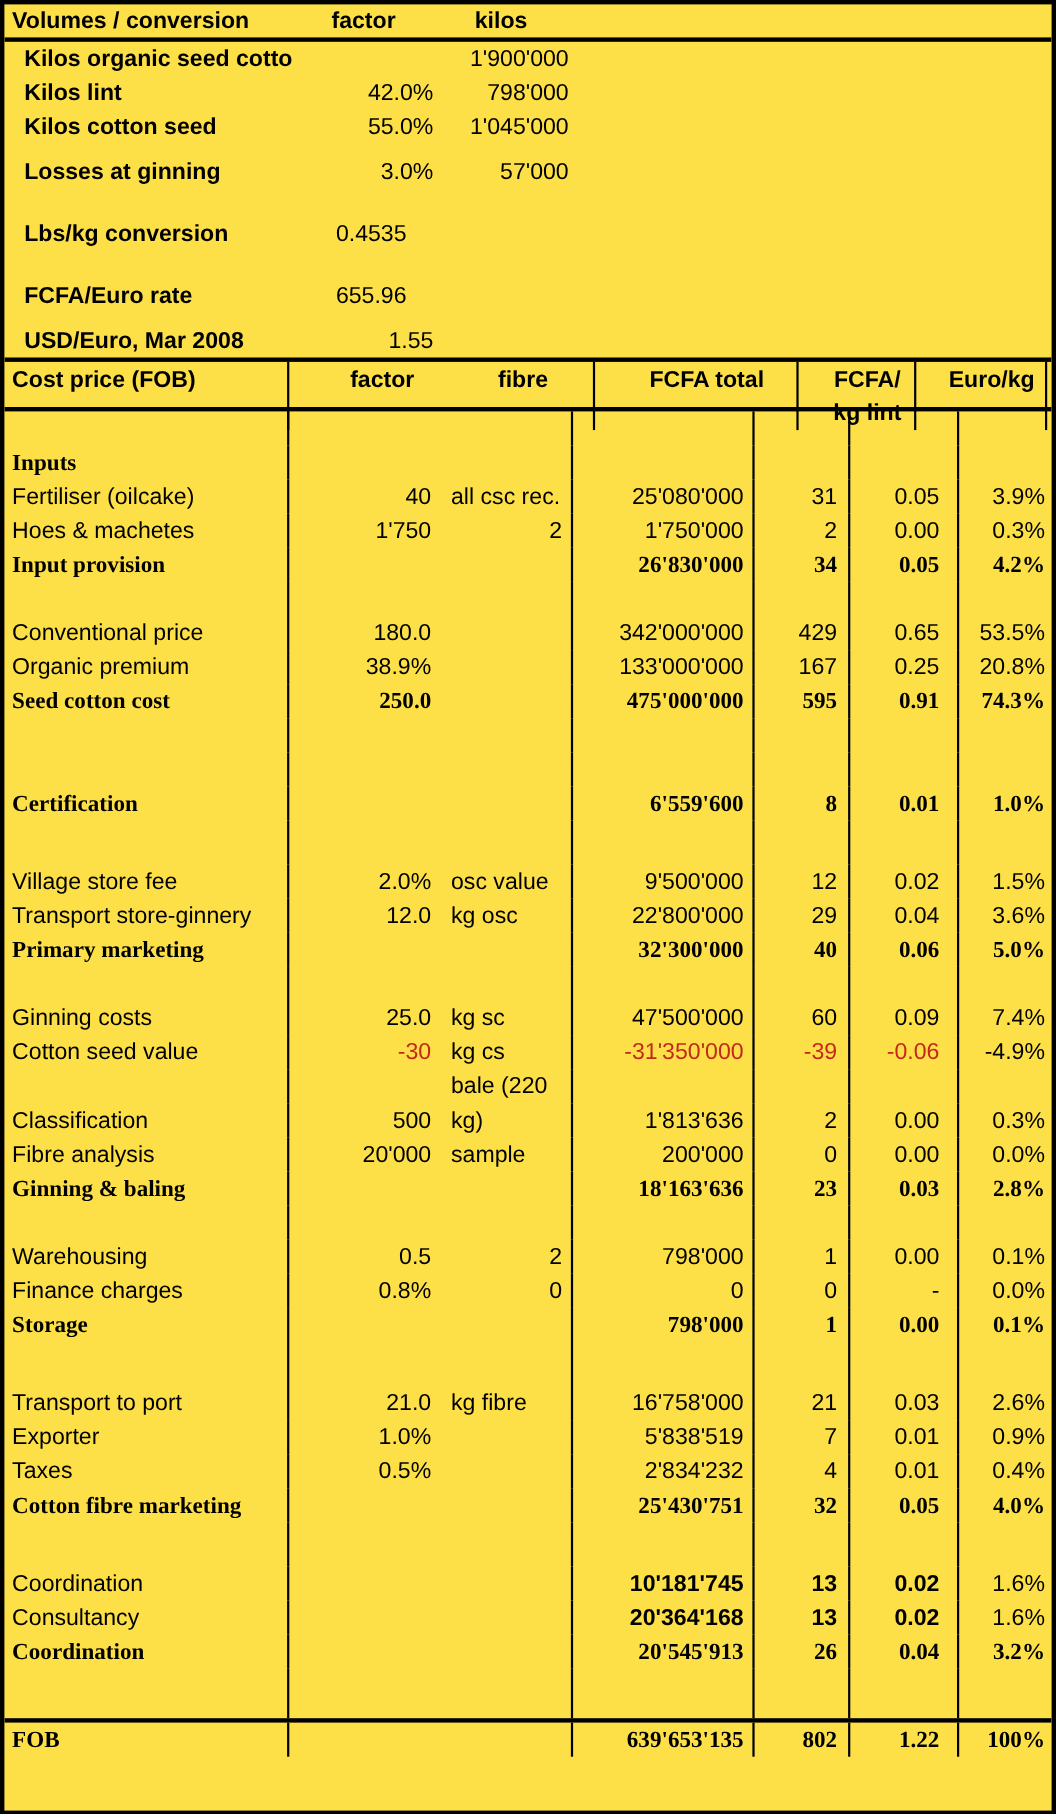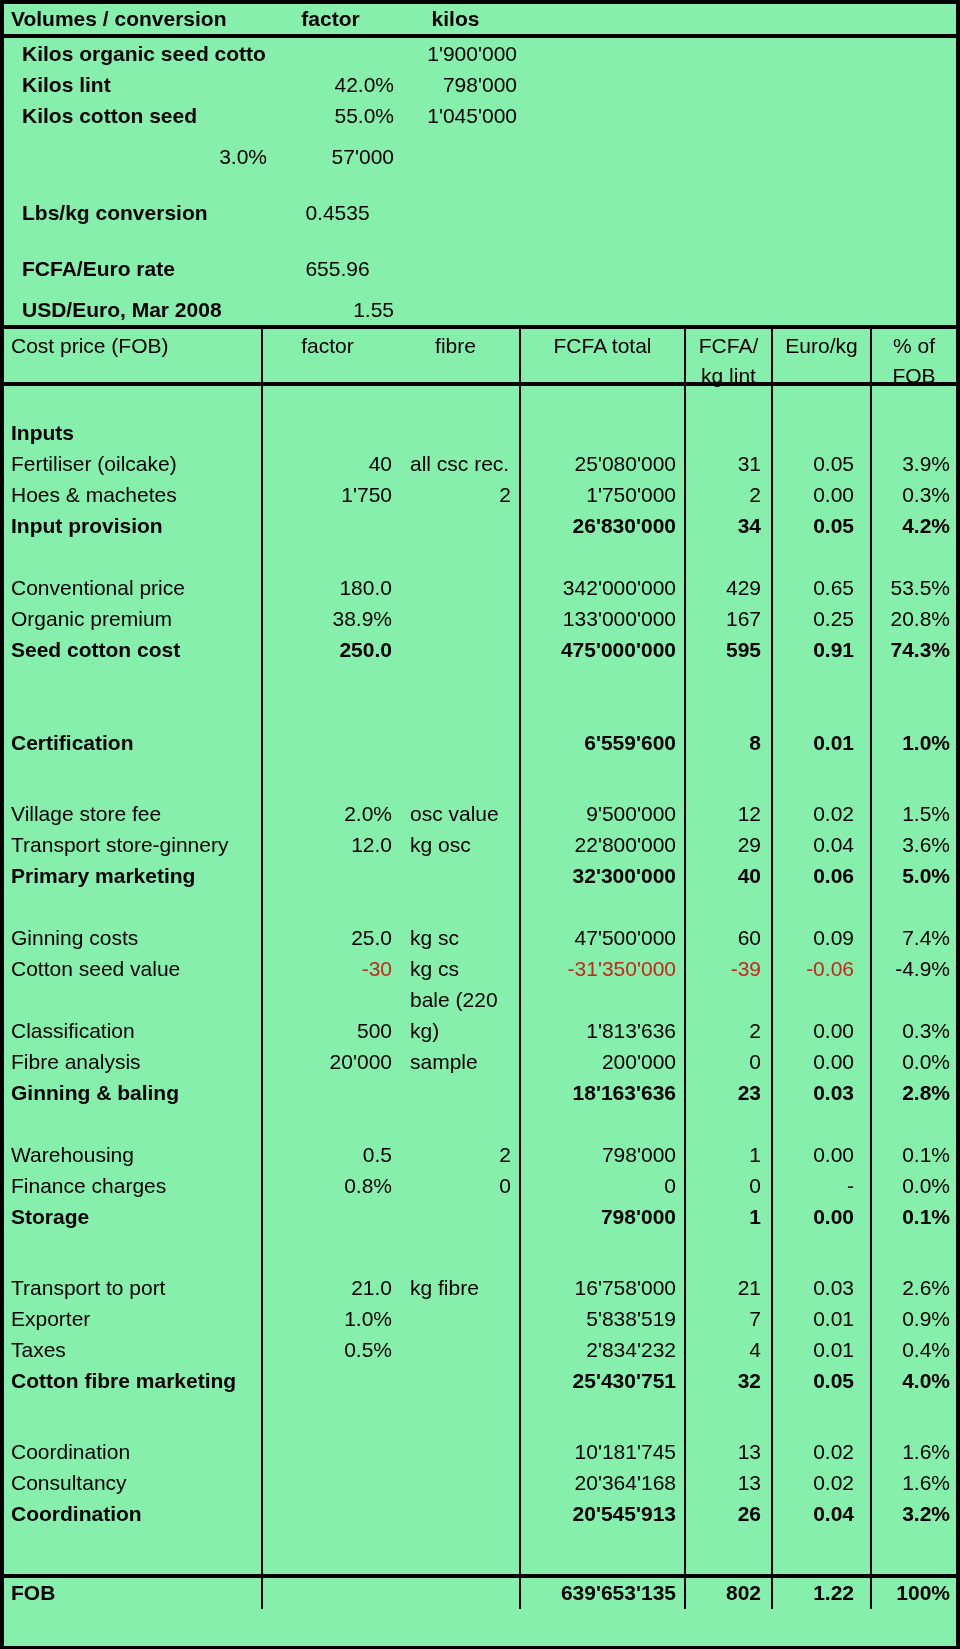--- a/index.html
+++ b/index.html
@@ -1,20 +1,20 @@
 <!DOCTYPE html>
 <html><head>
 <meta charset="utf-8">
 <style>
   :root{ --border:#000; --red:#c4281c; }
   *{ box-sizing:border-box; margin:0; padding:0; }
   html,body{ background:#e8e8e8; }
   body{ width:960px; font-family:"Liberation Sans", sans-serif; }
   .sheet{
-    width:960px; height:1650px; background:#86efac; color:#000;
+    width:960px; height:1650px; background:#fde047; color:#000;
     border:4px solid var(--border); font-size:21px; overflow:hidden;
   }
   
   .top-header{
     display:grid; grid-template-columns:263px 127px 123px 1fr;
     height:34px; line-height:29px; border-bottom:4px solid var(--border);
     font-weight:700;
   }
   .t-title{ padding-left:7px; }
   .t-factor-h,.t-kilos-h{ text-align:center; }
@@ -22,49 +22,49 @@
   .trow.half-blank{ height:10px; }
   .trow.blank{ height:25px; }
   .t-label{ padding-left:18px; white-space:nowrap;font-weight:bold; }
   .t-factor{ text-align:right; }
   .t-factor.left{ text-align:center; padding-left:14px; }
   .t-kilos{ text-align:right; }
   
   .main-table{ border-top:4px solid var(--border); }
   .main-header{
     display:grid; grid-template-columns:259px 258px 165px 87px 99px 84px;
-    height:57px; border-bottom:4px solid var(--border);
-    font-weight:400; line-height:30px;
+    height:45px; border-bottom:4px solid var(--border);
+    font-weight:700; line-height:30px;gap:20px;
   }
   .mh{ border-right:2px solid var(--border); text-align:center; padding-top:2px; }
   .mh:last-child{ border-right:none; }
   .mh-title{ text-align:left; padding-left:7px; }
   .mh-group{ display:flex; }
   .mh-factor{ width:129px; text-align:center; }
   .mh-units{ flex:1; text-align:center; }
   .mrow{
     display:grid; grid-template-columns:259px 258px 165px 87px 99px 84px;
     height:31px; line-height:31px;
   }
   .mrow.blank{ height:31px; }
   .mrow.blank-tall{ height:40px; }
   .mrow.blank-xtall{ height:45px; }
-  .mrow.bold, .fob-row.bold{ font-weight:700; }
+  .mrow.bold, .fob-row.bold{ font-weight:700;font-family:Liberation Serif, serif; }
   .cell{ overflow:hidden; white-space:nowrap; }
   .m-label{ padding-left:7px; border-right:2px solid var(--border); }
   .m-group{ display:flex; border-right:2px solid var(--border); }
   .m-factor{ width:129px; flex:none; text-align:right; }
   .m-units{ flex:1; padding-left:18px; text-align:left; }
   .m-units.num{ padding-left:0; padding-right:8px; text-align:right; }
   .m-fcfa{ text-align:right; padding-right:8px; border-right:2px solid var(--border); }
   .m-kg{ text-align:right; padding-right:10px; border-right:2px solid var(--border); }
   .m-euro{ text-align:right; padding-right:16px; border-right:2px solid var(--border); }
   .m-pct{ text-align:right; padding-right:6px; }
   .red{ color:var(--red); }
-  .vb{ font-weight:400; }
+  .vb{ font-weight:700; }
   .fob-row{
     display:grid; grid-template-columns:259px 258px 165px 87px 99px 84px;
     height:35px; line-height:30px; border-top:4px solid var(--border);
   }
 </style>
 </head>
 <body>
 
 <div class="sheet">
 
@@ -94,20 +94,21 @@
           <div class="cell t-kilos">1'045'000</div>
           <div class="cell"></div>
         </div>
         <div class="trow half-blank">
           <div class="cell t-label"></div>
           <div class="cell t-factor"></div>
           <div class="cell t-kilos"></div>
           <div class="cell"></div>
         </div>
         <div class="trow">
+          <div class="cell t-label">Losses at ginning</div>
           <div class="cell t-factor">3.0%</div>
           <div class="cell t-kilos">57'000</div>
           <div class="cell"></div>
         </div>
         <div class="trow blank">
           <div class="cell t-label"></div>
           <div class="cell t-factor"></div>
           <div class="cell t-kilos"></div>
           <div class="cell"></div>
         </div>

